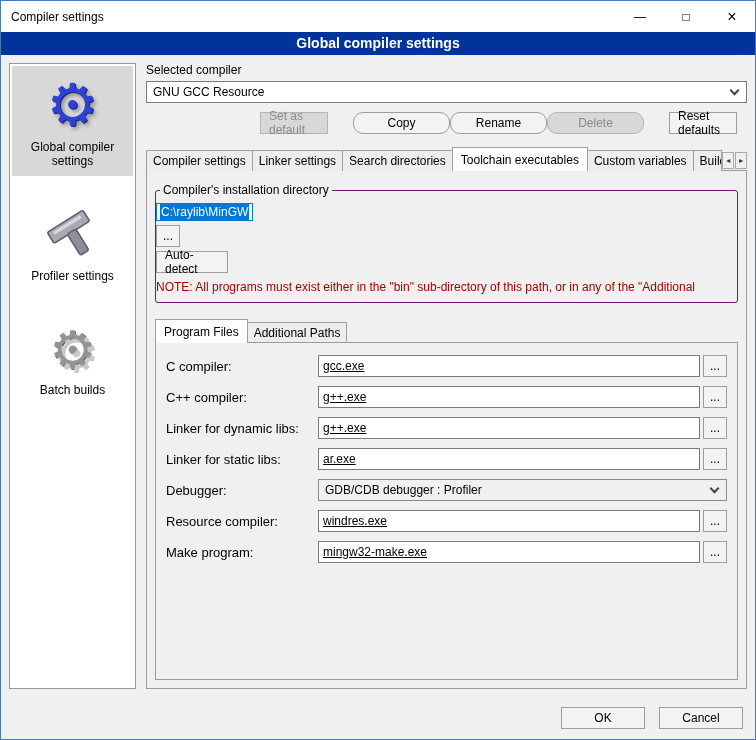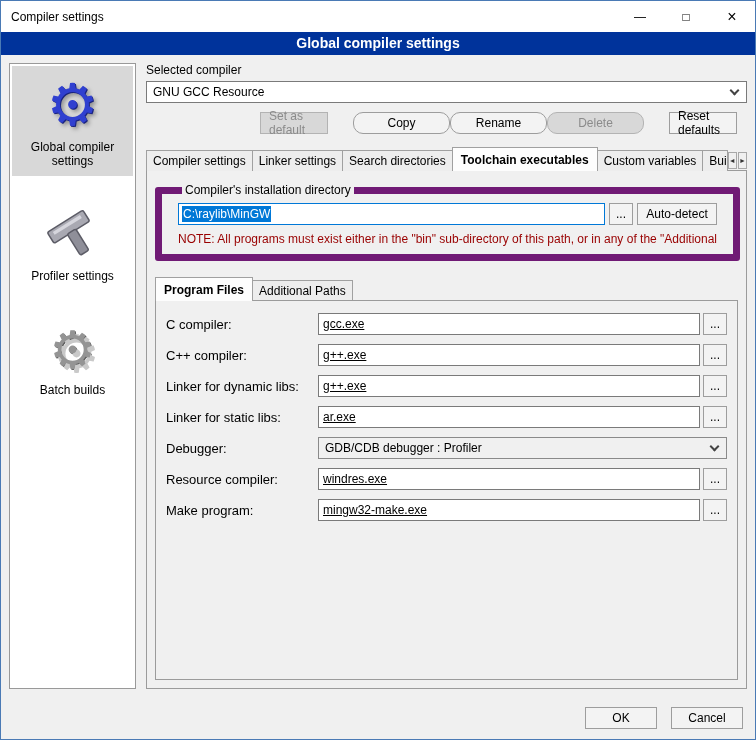--- a/index.html
+++ b/index.html
@@ -41,51 +41,51 @@
   .btn { height: 22px; background: #f3f3f3; border: 1px solid #9d9d9d; font-family: inherit; font-size: 12px; display: inline-flex; align-items: center; justify-content: center; padding: 0 8px; cursor: default; }
   .btn.disabled { background: #d8d8d8; color: #8b8b8b; border-color: #b3b3b3; }
   .btn-row { display: flex; margin-top: 9px; justify-content: flex-end; margin-right: 10px; }
   .btn-row .w92 { width: 68px; }
   .btn-row .w75 { width: 97px; border-radius: 10px; }
   .gap24 { width: 25px; flex: 0 0 auto; }
 
   
   .tabstrip { display: flex; align-items: flex-end; margin-top: 13px; white-space: nowrap; overflow: hidden; position: relative; }
   .tab { height: 21px; padding: 0 6px; border: 1px solid #a0a0a0; border-bottom: none; background: #ededed; display: inline-flex; align-items: center; margin-right: -1px; font-size: 12px; }
-  .tab.active { height: 24px; background: #fdfdfd; position: relative; z-index: 2; padding: 0 8px; font-weight: bold; }
+  .tab.active { height: 24px; background: #fdfdfd; position: relative; z-index: 2; padding: 0 8px; }
   .tab.truncated { width: 38px; overflow: hidden; }
   .tab-spacer { flex: 1; }
   .tab-arrow { width: 17px; height: 17px; border: 1px solid #a8a8a8; background: #f0f0f0; display: inline-flex; align-items: center; justify-content: center; font-size: 7px; color: #333; margin-left: 1px; margin-bottom: 2px; }
 
   .tabpanel { flex: 1; border: 1px solid #9b9b9b; background: #f0f0f0; margin-top: -1px; padding: 12px 8px 8px; display: flex; flex-direction: column; min-height: 0; }
 
   
-  fieldset.groupbox { border: 7px solid #701a75; border-radius: 3px; padding: 6px 16px 8px; }
+  fieldset.groupbox { border: 1px solid #701a75; border-radius: 3px; padding: 6px 0 8px; }
   fieldset.groupbox legend { font-size: 12px; padding: 0 3px; margin-left: 4px; }
-  .dir-row { display: flex; align-items: flex-start; gap: 4px; }
+  .dir-row { display: flex; align-items: flex-start; gap: 4px; flex-direction: column; }
   .textbox { flex: 1; height: 22px; background: #fff; border: 1px solid #0078d7; display: flex; align-items: center; padding: 0 3px; overflow: hidden; }
   .textbox .sel { background: #0078d7; color: #fff; padding: 1px 1px; white-space: nowrap; }
   .mini-btn { width: 24px; flex: 0 0 auto; }
-  .autodetect-btn { width: 80px; flex: 0 0 auto; }
+  .autodetect-btn { width: 72px; flex: 0 0 auto; }
   .note { color: #990000; font-size: 12px; margin-top: 7px; white-space: nowrap; overflow: hidden; }
 
   
   .subtabs { display: flex; align-items: flex-end; margin-top: 16px; }
   .subpanel { flex: 1; border: 1px solid #9b9b9b; background: #f0f0f0; margin-top: -1px; padding: 12px 10px; min-height: 0; }
 
   .frow { display: flex; align-items: center; margin-bottom: 9px; }
   .flabel { width: 152px; font-size: 13px; flex: 0 0 auto; }
   .finput { flex: 1; height: 22px; border: 1px solid #7a7a7a; background: #fff; font-family: inherit; font-size: 12px; padding: 0 4px; min-width: 0; text-decoration: underline; }
   .frow .mini-btn { margin-left: 3px; }
   .choice { flex: 1; height: 22px; border: 1px solid #8a8a8a; background: #f0f0f0; display: flex; align-items: center; padding: 0 8px 0 6px; }
   .choice .choice-text { flex: 1; overflow: hidden; white-space: nowrap; }
 
   
   .footer { height: 42px; flex: 0 0 auto; display: flex; align-items: center; justify-content: flex-end; gap: 14px; padding: 0 12px; }
-  .footer .btn { width: 72px; }
+  .footer .btn { width: 84px; }
 </style>
 </head>
 <body>
 
 <div class="window">
 
   <div class="titlebar">
     <span class="title">Compiler settings</span>
     <div class="win-controls">
       <span class="win-btn">—</span>

